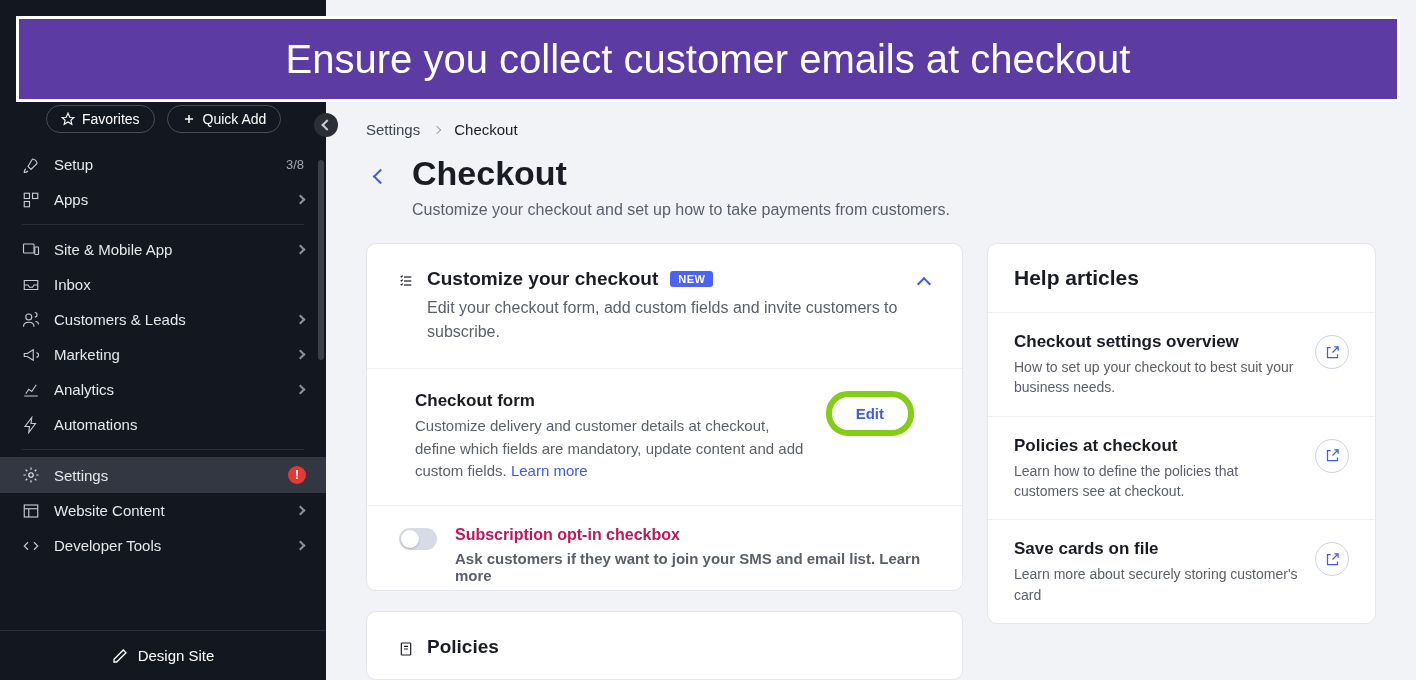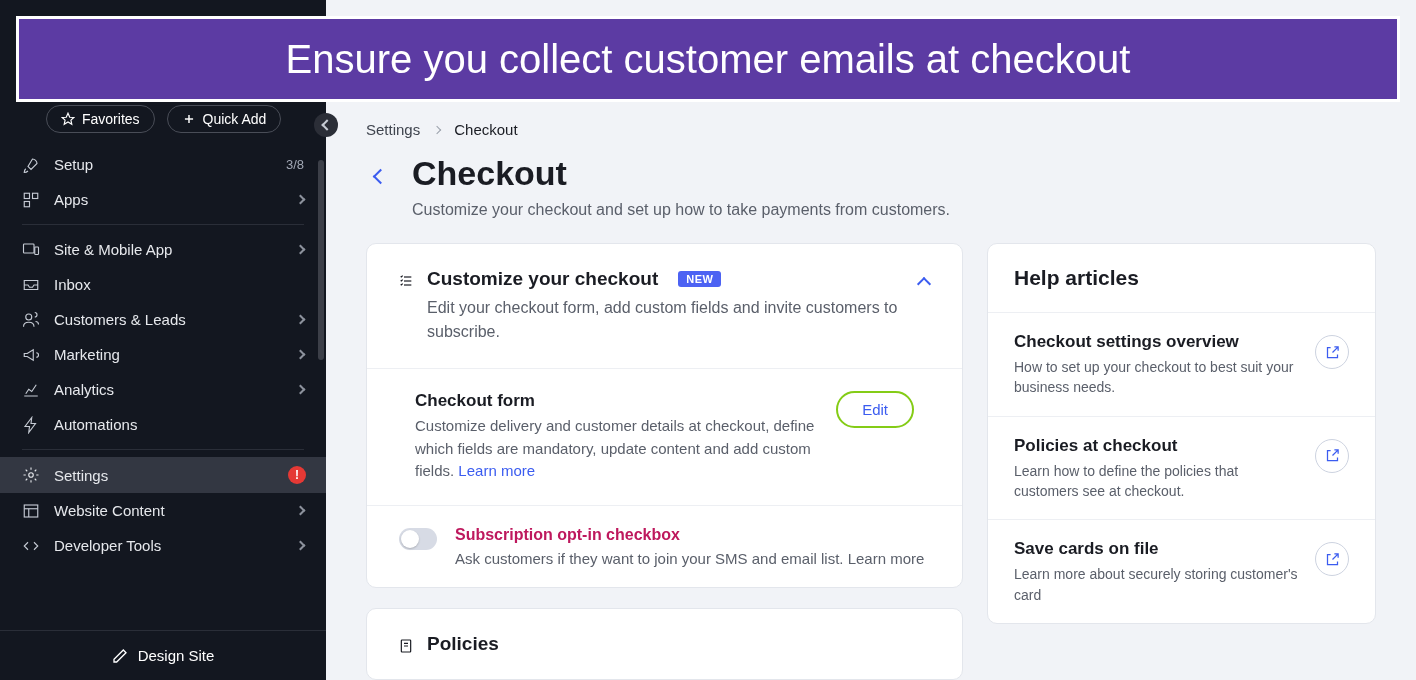--- a/index.html
+++ b/index.html
@@ -113,21 +113,21 @@
 .sect { padding: 24px 32px; border-bottom: 1px solid #edeff3; position: relative; }
 .sect:last-child { border-bottom: none; border-radius: 26px; }
 .sect .sect-icon {
   position: absolute; left: 8px; top: 28px; width: 18px; height: 18px;
   display:flex; align-items:center; justify-content:center;
 }
 .sect .sect-icon svg { width: 16px; height: 16px; }
 .sect.with-icon { padding-left: 60px; }
 .sect.with-icon .sect-icon { left: 30px; }
 
-.sect h3 { font-size: 19px; font-weight: 700; color: #1a1c23; display: inline-flex; align-items: center; gap: 20px; }
+.sect h3 { font-size: 19px; font-weight: 700; color: #1a1c23; display: inline-flex; align-items: center; gap: 12px; }
 .sect .desc { font-size: 16px; color: #5a5f6a; margin-top: 6px; line-height: 1.5; }
 .badge-new {
   background: #4c62f3; color: #fff; font-size: 11px; font-weight: 700;
   padding: 2px 8px; border-radius: 3px; letter-spacing: 0.5px;
 }
 .expand {
   position: absolute; right: 28px; top: 28px; width: 20px; height: 20px;
   display: flex; align-items: center; justify-content: center; cursor: pointer;
 }
 .expand::before {
@@ -135,37 +135,37 @@
   border-top: 2px solid #3b5cf0; transform: rotate(45deg); margin-top: 4px;
 }
 
 .sub-sect { padding: 22px 48px; border-bottom: 1px solid #edeff3; display: flex; gap: 20px; align-items: flex-start; }
 .sub-sect:last-child { border-bottom: none; }
 .sub-sect .txt { flex: 1; }
 .sub-sect h4 { font-size: 17px; font-weight: 600; color: #1a1c23; margin-bottom: 4px; }
 .sub-sect .d { font-size: 15px; color: #5a5f6a; line-height: 1.5; }
 .sub-sect .lnk { color: #3b5cf0; cursor: pointer; }
 .edit-btn {
-  border: 2px solid #84cc16; background: #fff; color: #3b5cf0;
-  padding: 8px 24px; border-radius: 22px; font-size: 15px; font-weight: 400;
+  border: 6px solid #84cc16; background: #fff; color: #3b5cf0;
+  padding: 8px 24px; border-radius: 22px; font-size: 15px; font-weight: 700;
   cursor: pointer; flex-shrink: 0;
 }
 
 .toggle-row { padding: 20px 32px; display: flex; gap: 18px; align-items: flex-start; }
 .toggle {
   width: 38px; height: 22px; background: #d7dbe5; border-radius: 11px;
   position: relative; cursor: pointer; flex-shrink: 0; margin-top: 2px;
 }
 .toggle::after {
   content: ""; position: absolute; left: 2px; top: 2px; width: 18px; height: 18px;
   background: #fff; border-radius: 50%; box-shadow: 0 1px 2px rgba(0,0,0,0.2);
 }
 .toggle-row .txt { flex: 1; }
 .toggle-row h4 { font-size: 16px; font-weight: 600; color: #be185d; margin-bottom: 6px; }
-.toggle-row .d { font-size: 15px; color: #5a5f6a; }
+.toggle-row .d { font-size: 15px; color: #5a5f6a; font-weight: bold; }
 
 .help-card { background: #fff; border: 1px solid #e3e6ec; border-radius: 10px; }
 .help-card h2 { font-size: 21px; font-weight: 700; color: #1a1c23; padding: 22px 26px; }
 .help-item {
   padding: 18px 26px; border-top: 1px solid #edeff3;
   display: flex; gap: 14px; align-items: flex-start; cursor: pointer;
 }
 .help-item .ht { flex: 1; }
 .help-item h5 { font-size: 17px; font-weight: 600; color: #1a1c23; margin-bottom: 4px; line-height: 1.3; }
 .help-item .hd { font-size: 14px; color: #5a5f6a; line-height: 1.45; }

